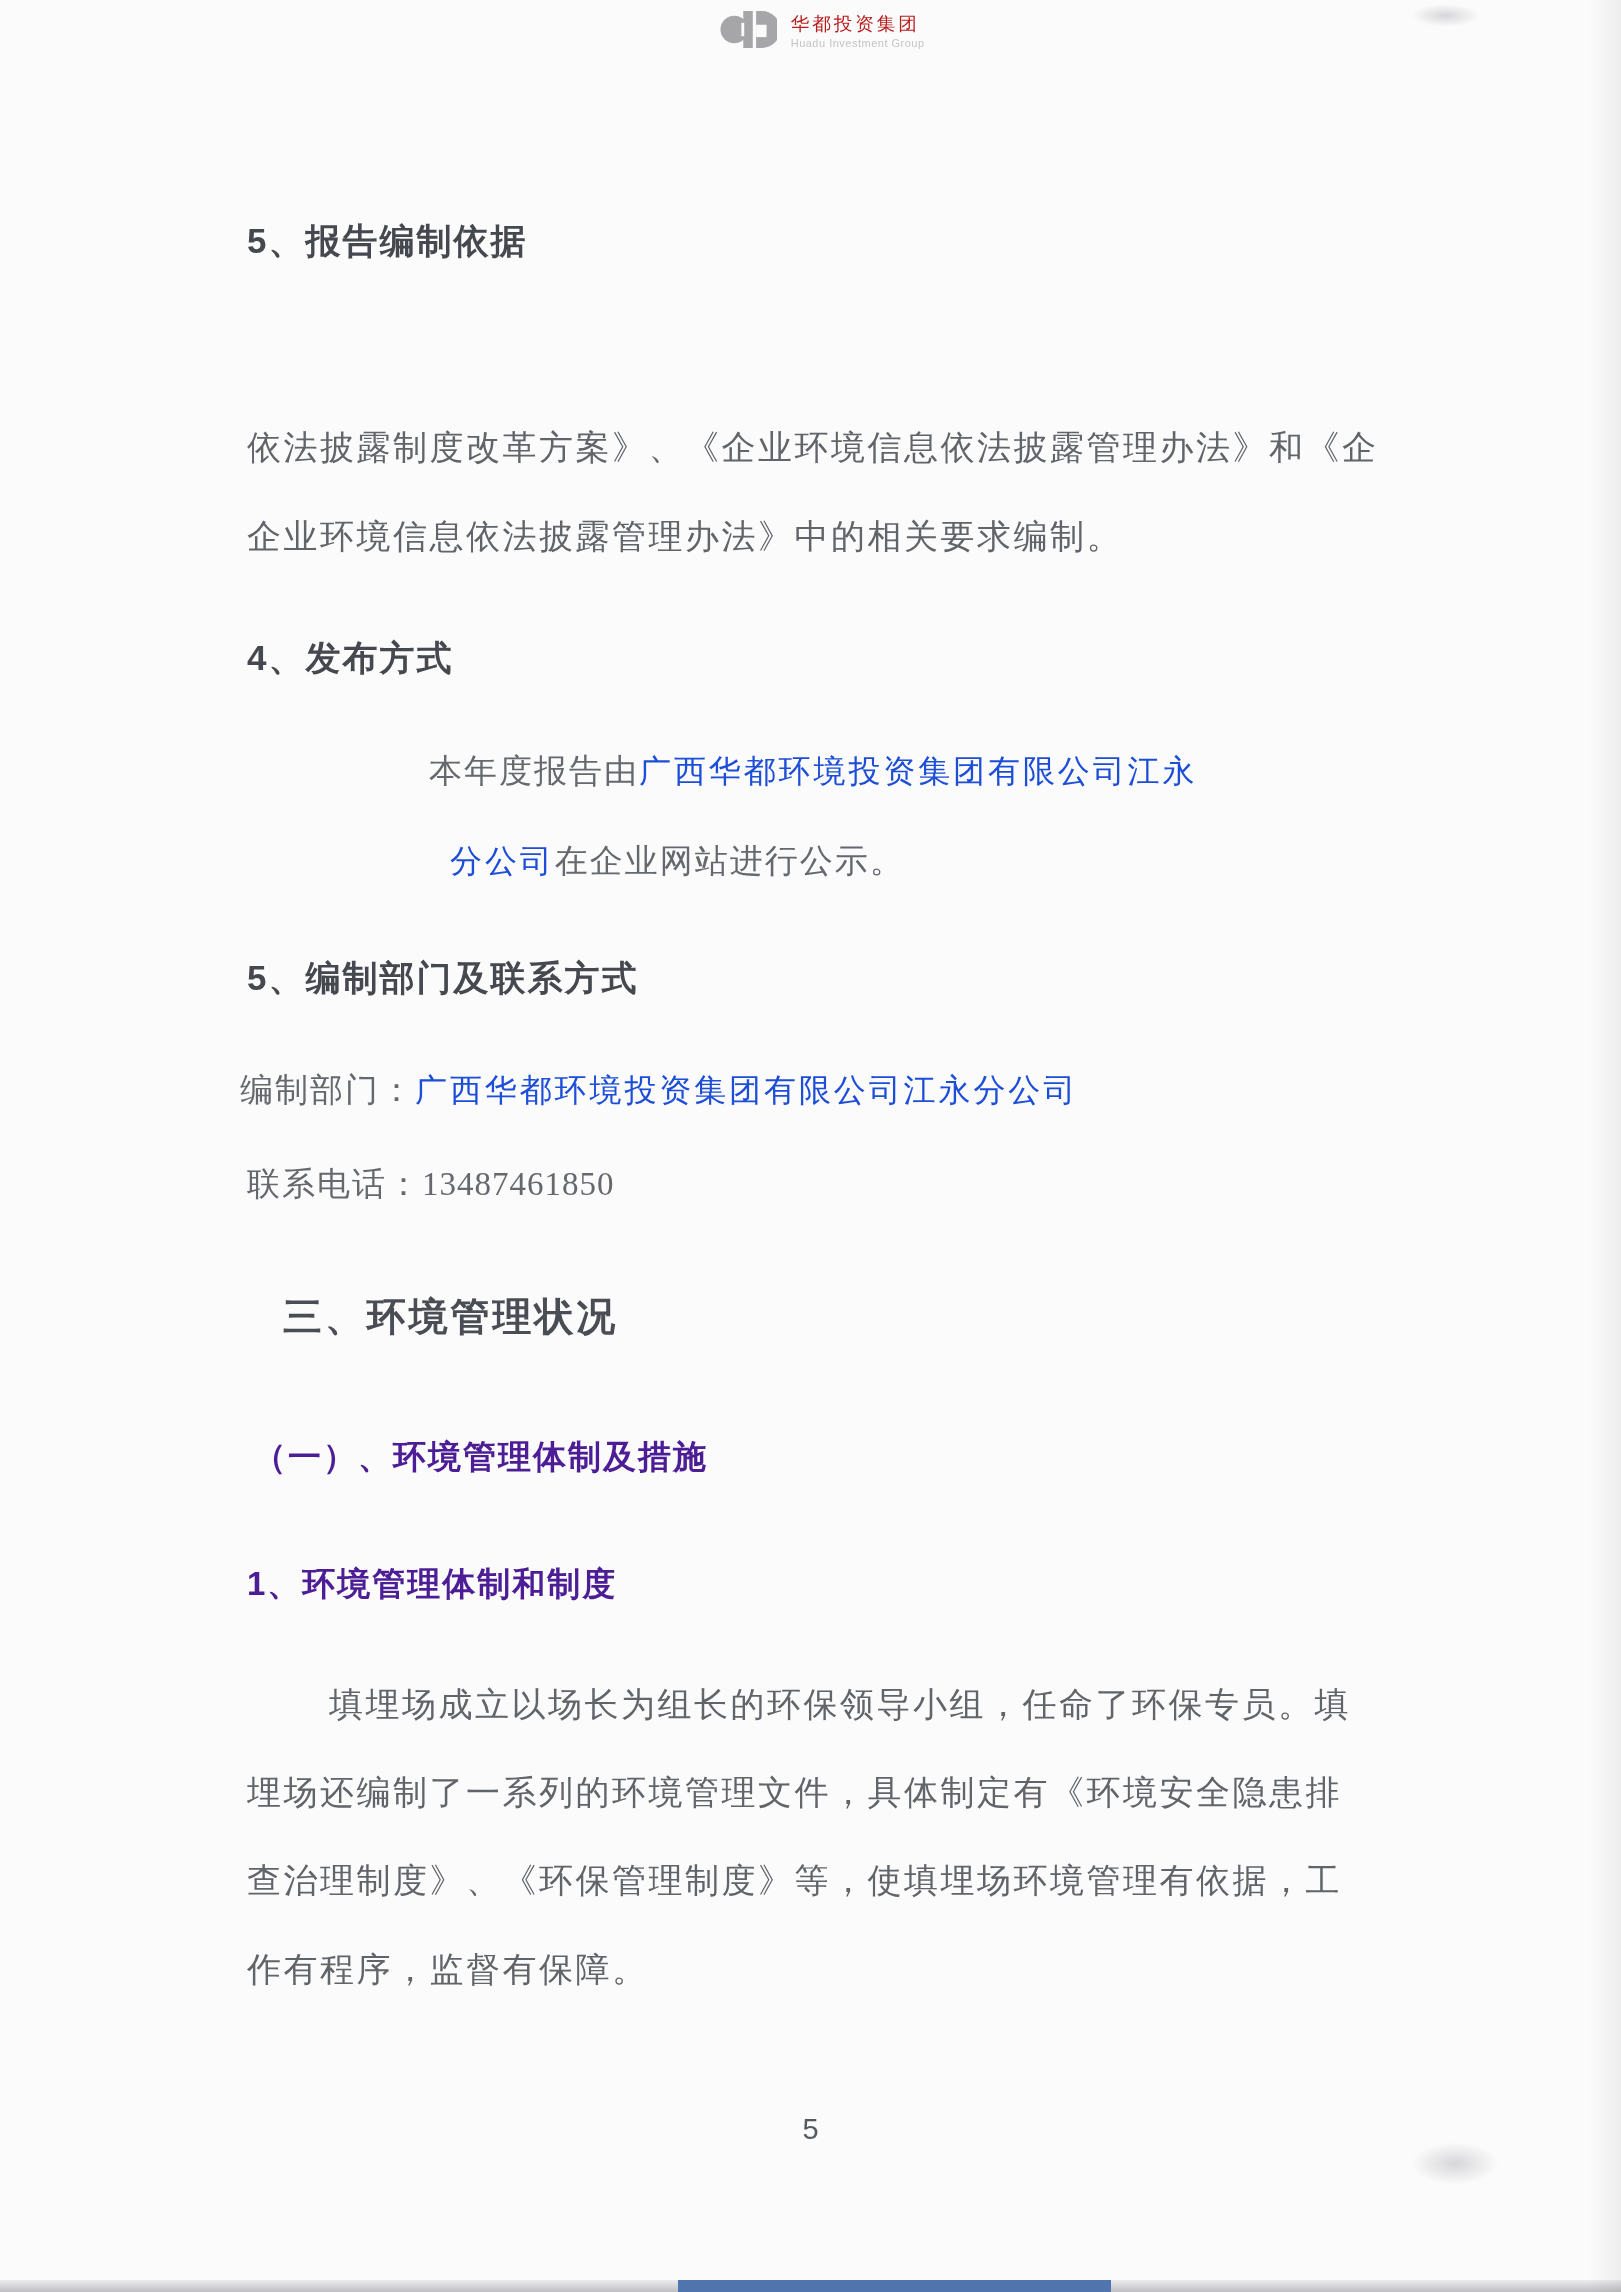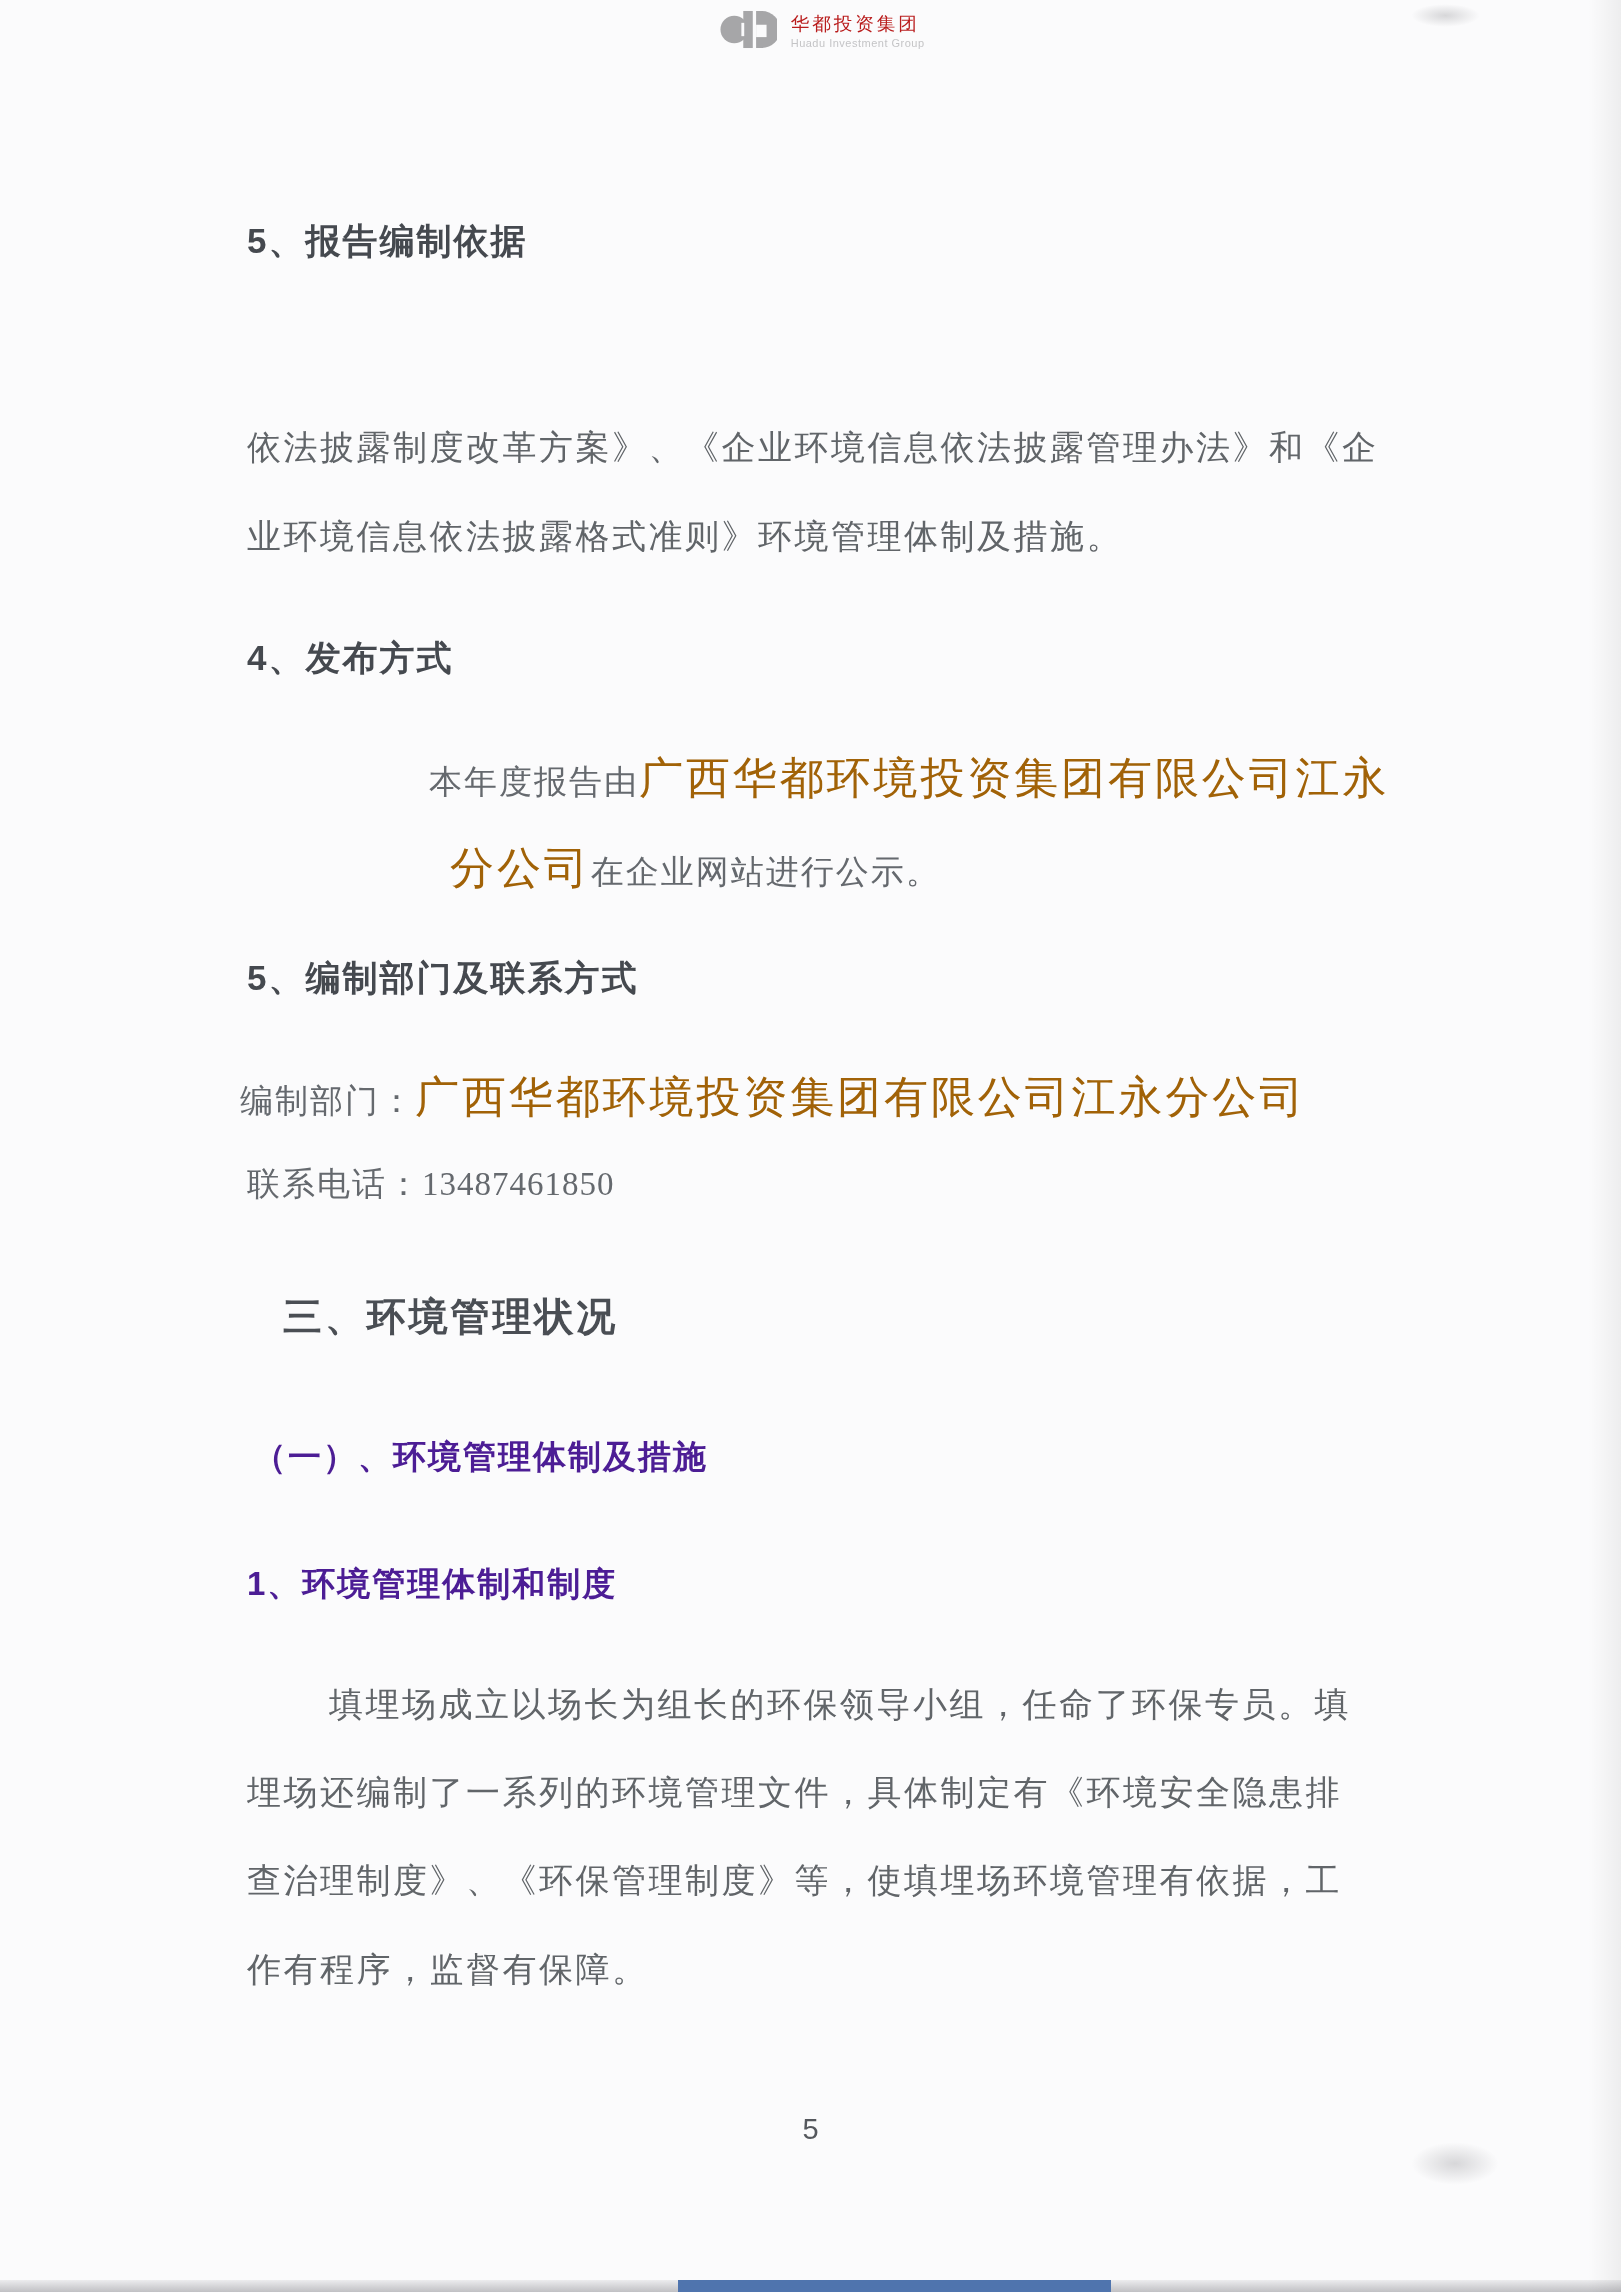--- a/index.html
+++ b/index.html
@@ -56,21 +56,21 @@
   
   .body-line{
     position:absolute;
     font-size:34px;letter-spacing:2.5px;color:#616569;
     white-space:nowrap;
   }
   .mix-line{
     position:absolute;white-space:nowrap;color:#65696e;
   }
   .t-small{font-size:33px;letter-spacing:2px;}
-  .t-large{font-size:44px;letter-spacing:2.9px;color:#a16207;}
+  .t-large{font-size:32px;letter-spacing:2.9px;color:#1d4ed8;}
   .page-number{
     position:absolute;left:0;top:2113px;width:100%;
     text-align:center;
     font-family:"Liberation Sans","DejaVu Sans",sans-serif;
     font-size:29px;color:#55585d;
   }
   
   .footer-bar{
     position:absolute;left:0;bottom:0;width:100%;height:12.7px;
     background:linear-gradient(to bottom,#ececee,#bcbcc0);
@@ -98,21 +98,21 @@
       <span class="logo-cn">华都投资集团</span>
       <span class="logo-en">Huadu Investment Group</span>
     </span>
   </div>
 
   <div class="artifact" style="left:1411px;top:3.9px;width:69px;height:23.5px;"></div>
   <div class="artifact" style="left:1411px;top:2142px;width:88px;height:43px;"></div>
 
   <div class="h-num" style="left:247px;top:218px;">5、报告编制依据</div>
   <div class="body-line" style="left:247px;top:425px;">依法披露制度改革方案》、《企业环境信息依法披露管理办法》和《企</div>
-  <div class="body-line" style="left:247px;top:514px;">业环境信息依法披露格式准则》环境管理体制及措施。</div>
+  <div class="body-line" style="left:247px;top:514px;">企业环境信息依法披露管理办法》中的相关要求编制。</div>
 
   <div class="h-num" style="left:247px;top:635px;">4、发布方式</div>
   <div class="mix-line" style="left:429px;top:749px;">
     <span class="t-small">本年度报告由</span><span class="t-large">广西华都环境投资集团有限公司江永</span>
   </div>
   <div class="mix-line" style="left:429px;top:839px;margin-left:21px;">
     <span class="t-large">分公司</span><span class="t-small">在企业网站进行公示。</span>
   </div>
 
   <div class="h-num" style="left:247px;top:955px;">5、编制部门及联系方式</div>

